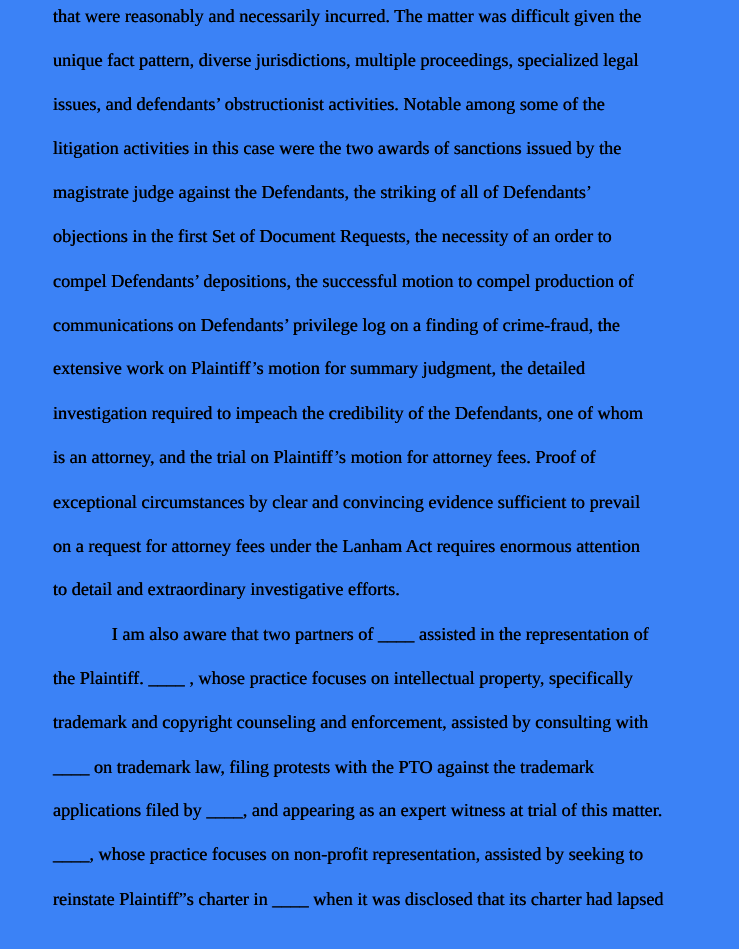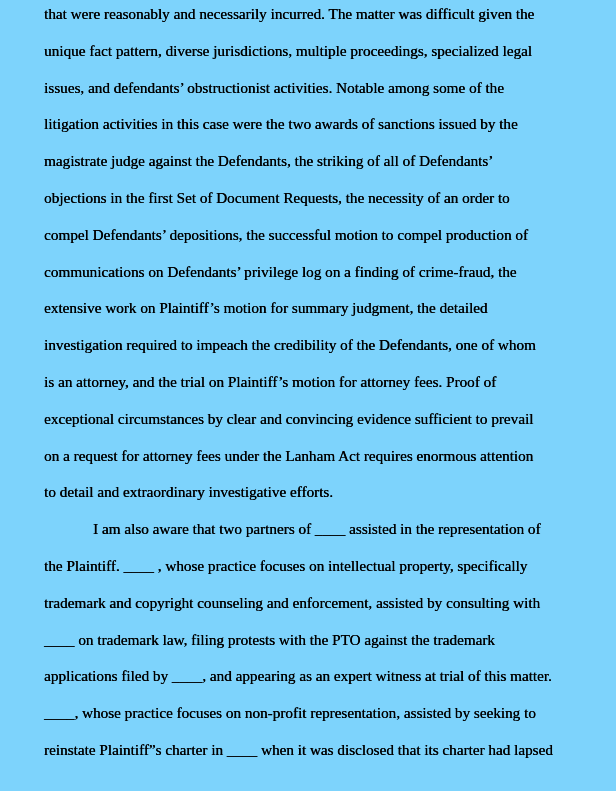--- a/index.html
+++ b/index.html
@@ -4,21 +4,21 @@
 <style>
   html, body {
     margin: 0;
     padding: 0;
     background: #ffffff;
   }
   .page {
     position: relative;
     width: 616px;
     height: 791px;
-    background: #7dd3fc;
+    background: #3b82f6;
     overflow: hidden;
     color: #000000;
     font-family: "Liberation Serif", "DejaVu Serif", serif;
   }
   .content {
     position: absolute;
     top: -4px;
     left: 0;
     right: 0;
   }

